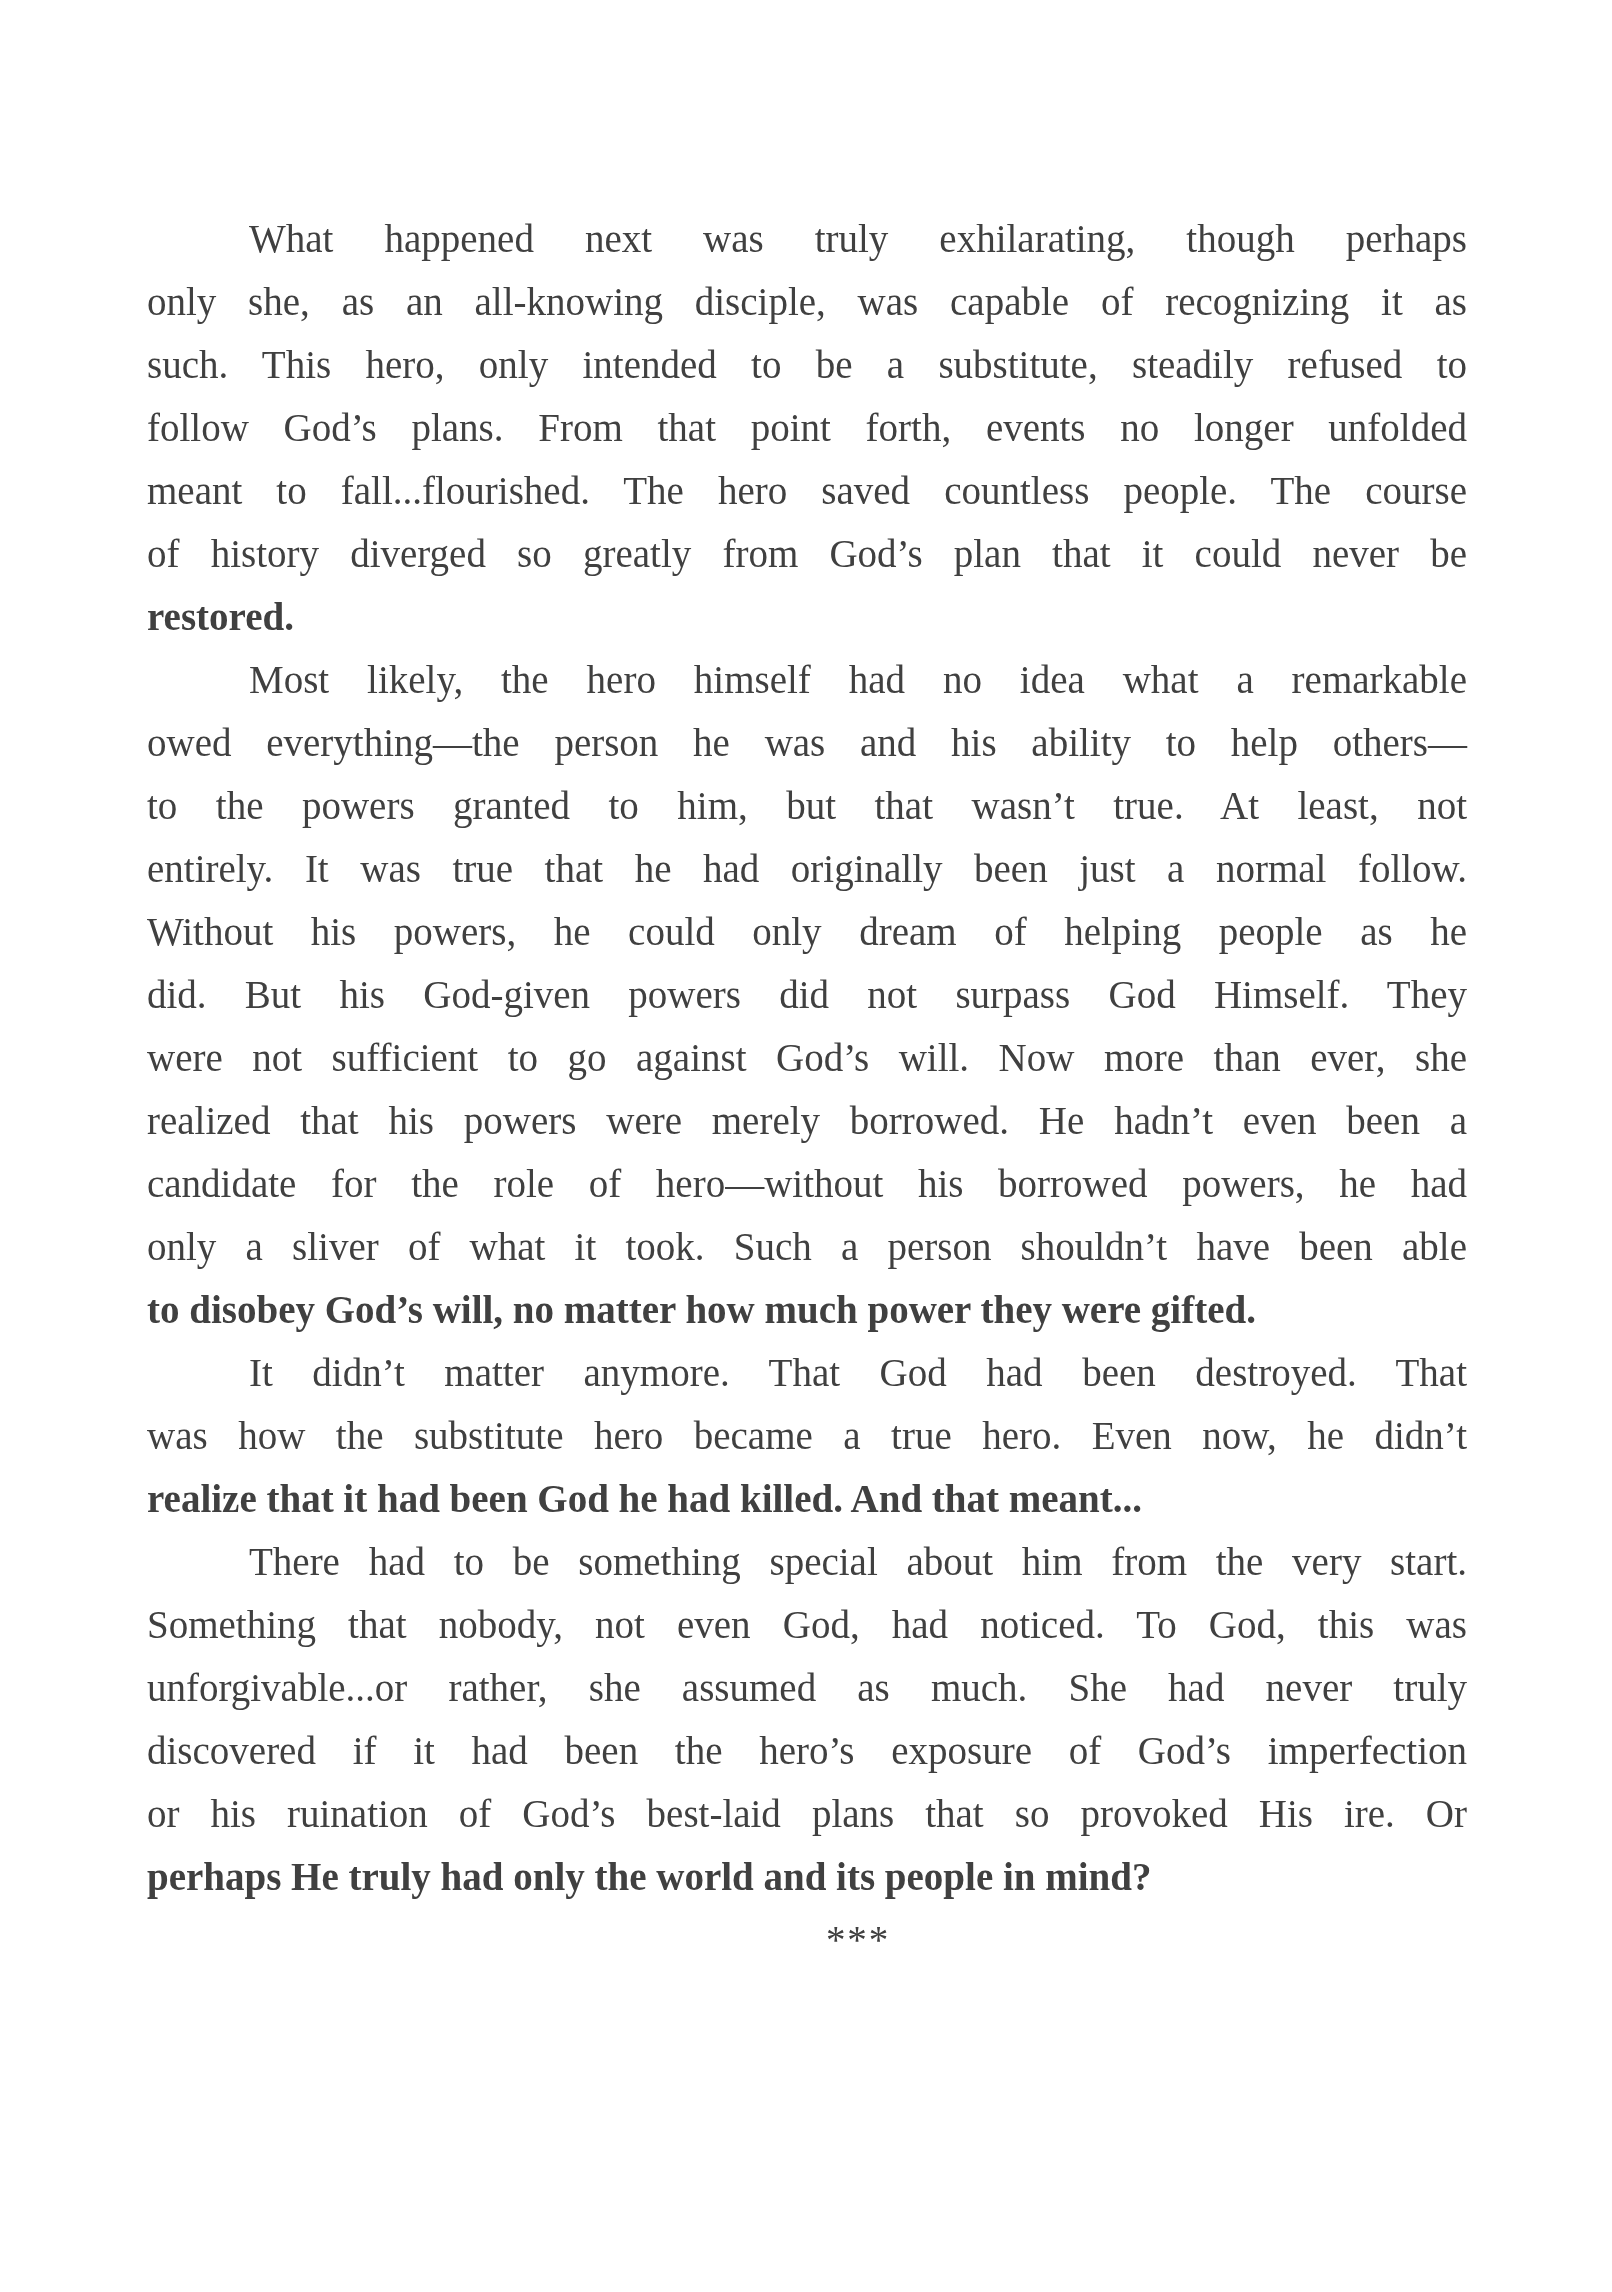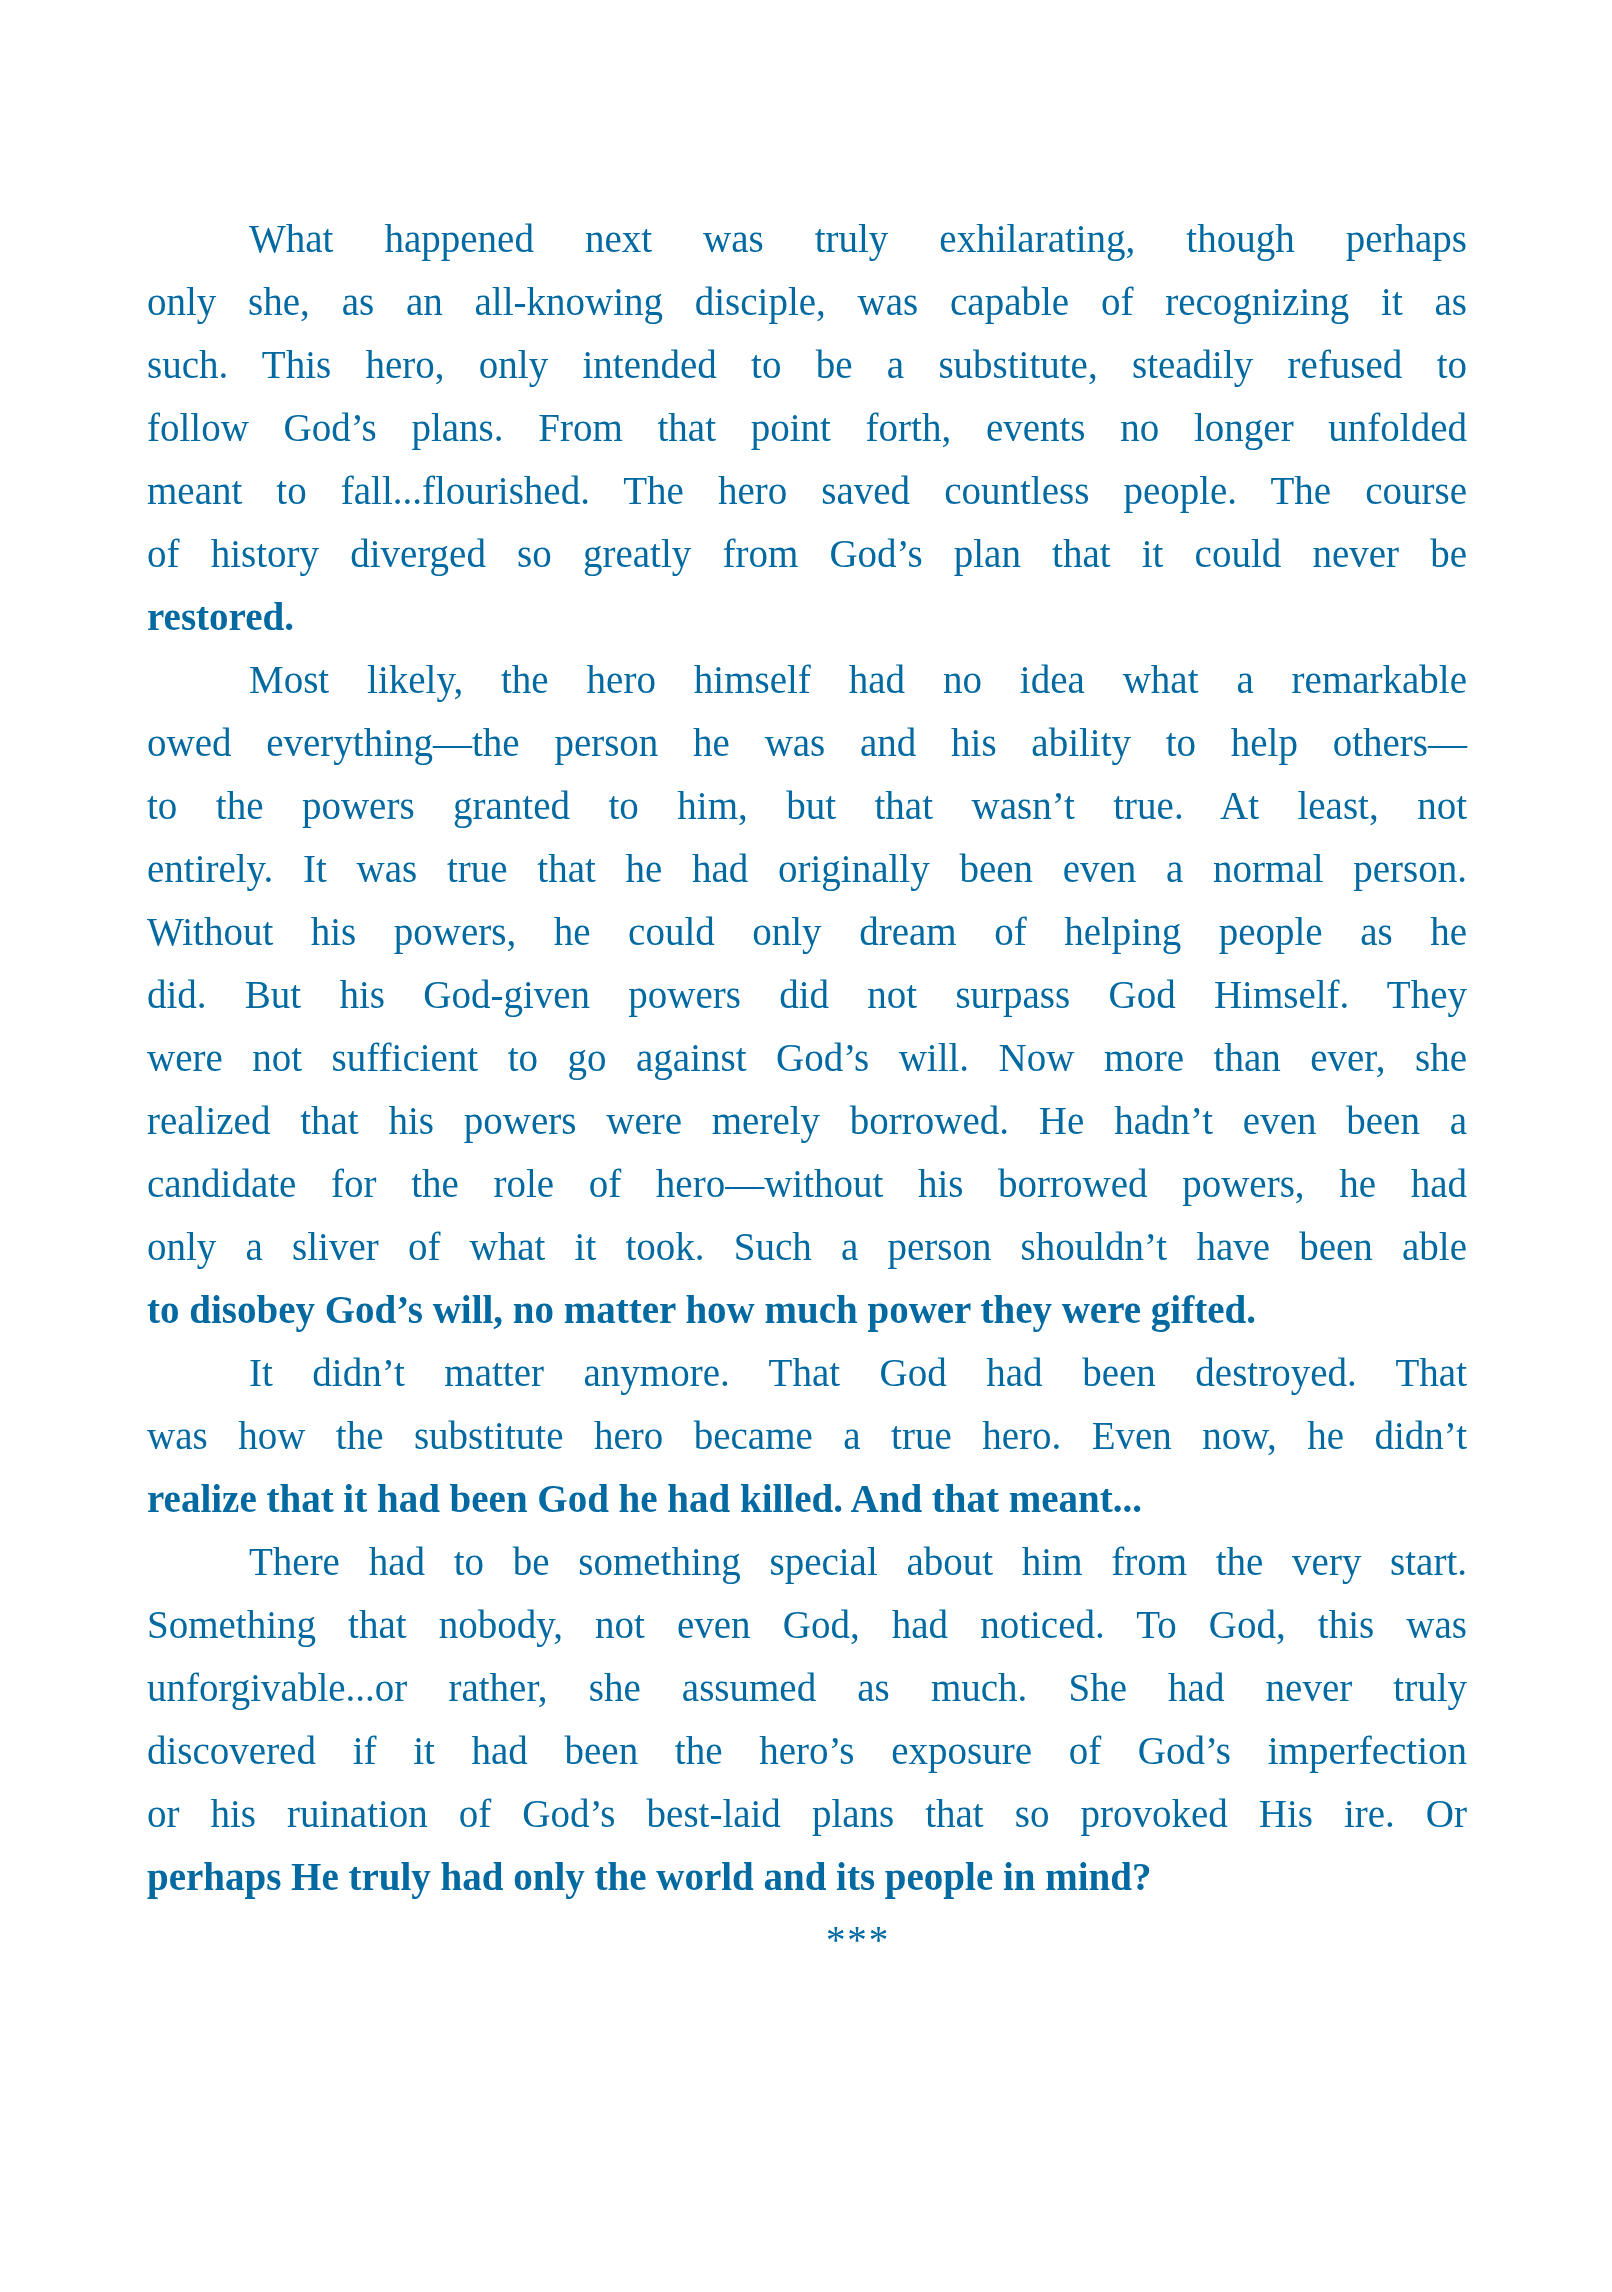--- a/index.html
+++ b/index.html
@@ -15,21 +15,21 @@
     overflow: hidden;
   }
   .text-column {
     position: absolute;
     left: 147px;
     top: 207px;
     width: 1320px;
     font-family: "Liberation Serif", "DejaVu Serif", serif;
     font-size: 39px;
     line-height: 63px;
-    color: #0369a1;
+    color: #404040;
     -webkit-font-smoothing: antialiased;
   }
   .para {
     margin: 0;
     padding: 0;
   }
   .tline {
     display: block;
     text-align: justify;
     text-align-last: justify;
@@ -62,21 +62,21 @@
         <span class="tline">such. This hero, only intended to be a substitute, steadily refused to</span>
         <span class="tline">follow God’s plans. From that point forth, events no longer unfolded</span>
         <span class="tline">meant to fall...flourished. The hero saved countless people. The course</span>
         <span class="tline">of history diverged so greatly from God’s plan that it could never be</span>
         <span class="tline lastline">restored.</span>
       </p>
       <p class="para">
         <span class="tline firstline">Most likely, the hero himself had no idea what a remarkable</span>
         <span class="tline">owed everything—the person he was and his ability to help others—</span>
         <span class="tline">to the powers granted to him, but that wasn’t true. At least, not</span>
-        <span class="tline">entirely. It was true that he had originally been even a normal person.</span>
+        <span class="tline">entirely. It was true that he had originally been just a normal follow.</span>
         <span class="tline">Without his powers, he could only dream of helping people as he</span>
         <span class="tline">did. But his God-given powers did not surpass God Himself. They</span>
         <span class="tline">were not sufficient to go against God’s will. Now more than ever, she</span>
         <span class="tline">realized that his powers were merely borrowed. He hadn’t even been a</span>
         <span class="tline">candidate for the role of hero—without his borrowed powers, he had</span>
         <span class="tline">only a sliver of what it took. Such a person shouldn’t have been able</span>
         <span class="tline lastline">to disobey God’s will, no matter how much power they were gifted.</span>
       </p>
       <p class="para">
         <span class="tline firstline">It didn’t matter anymore. That God had been destroyed. That</span>

